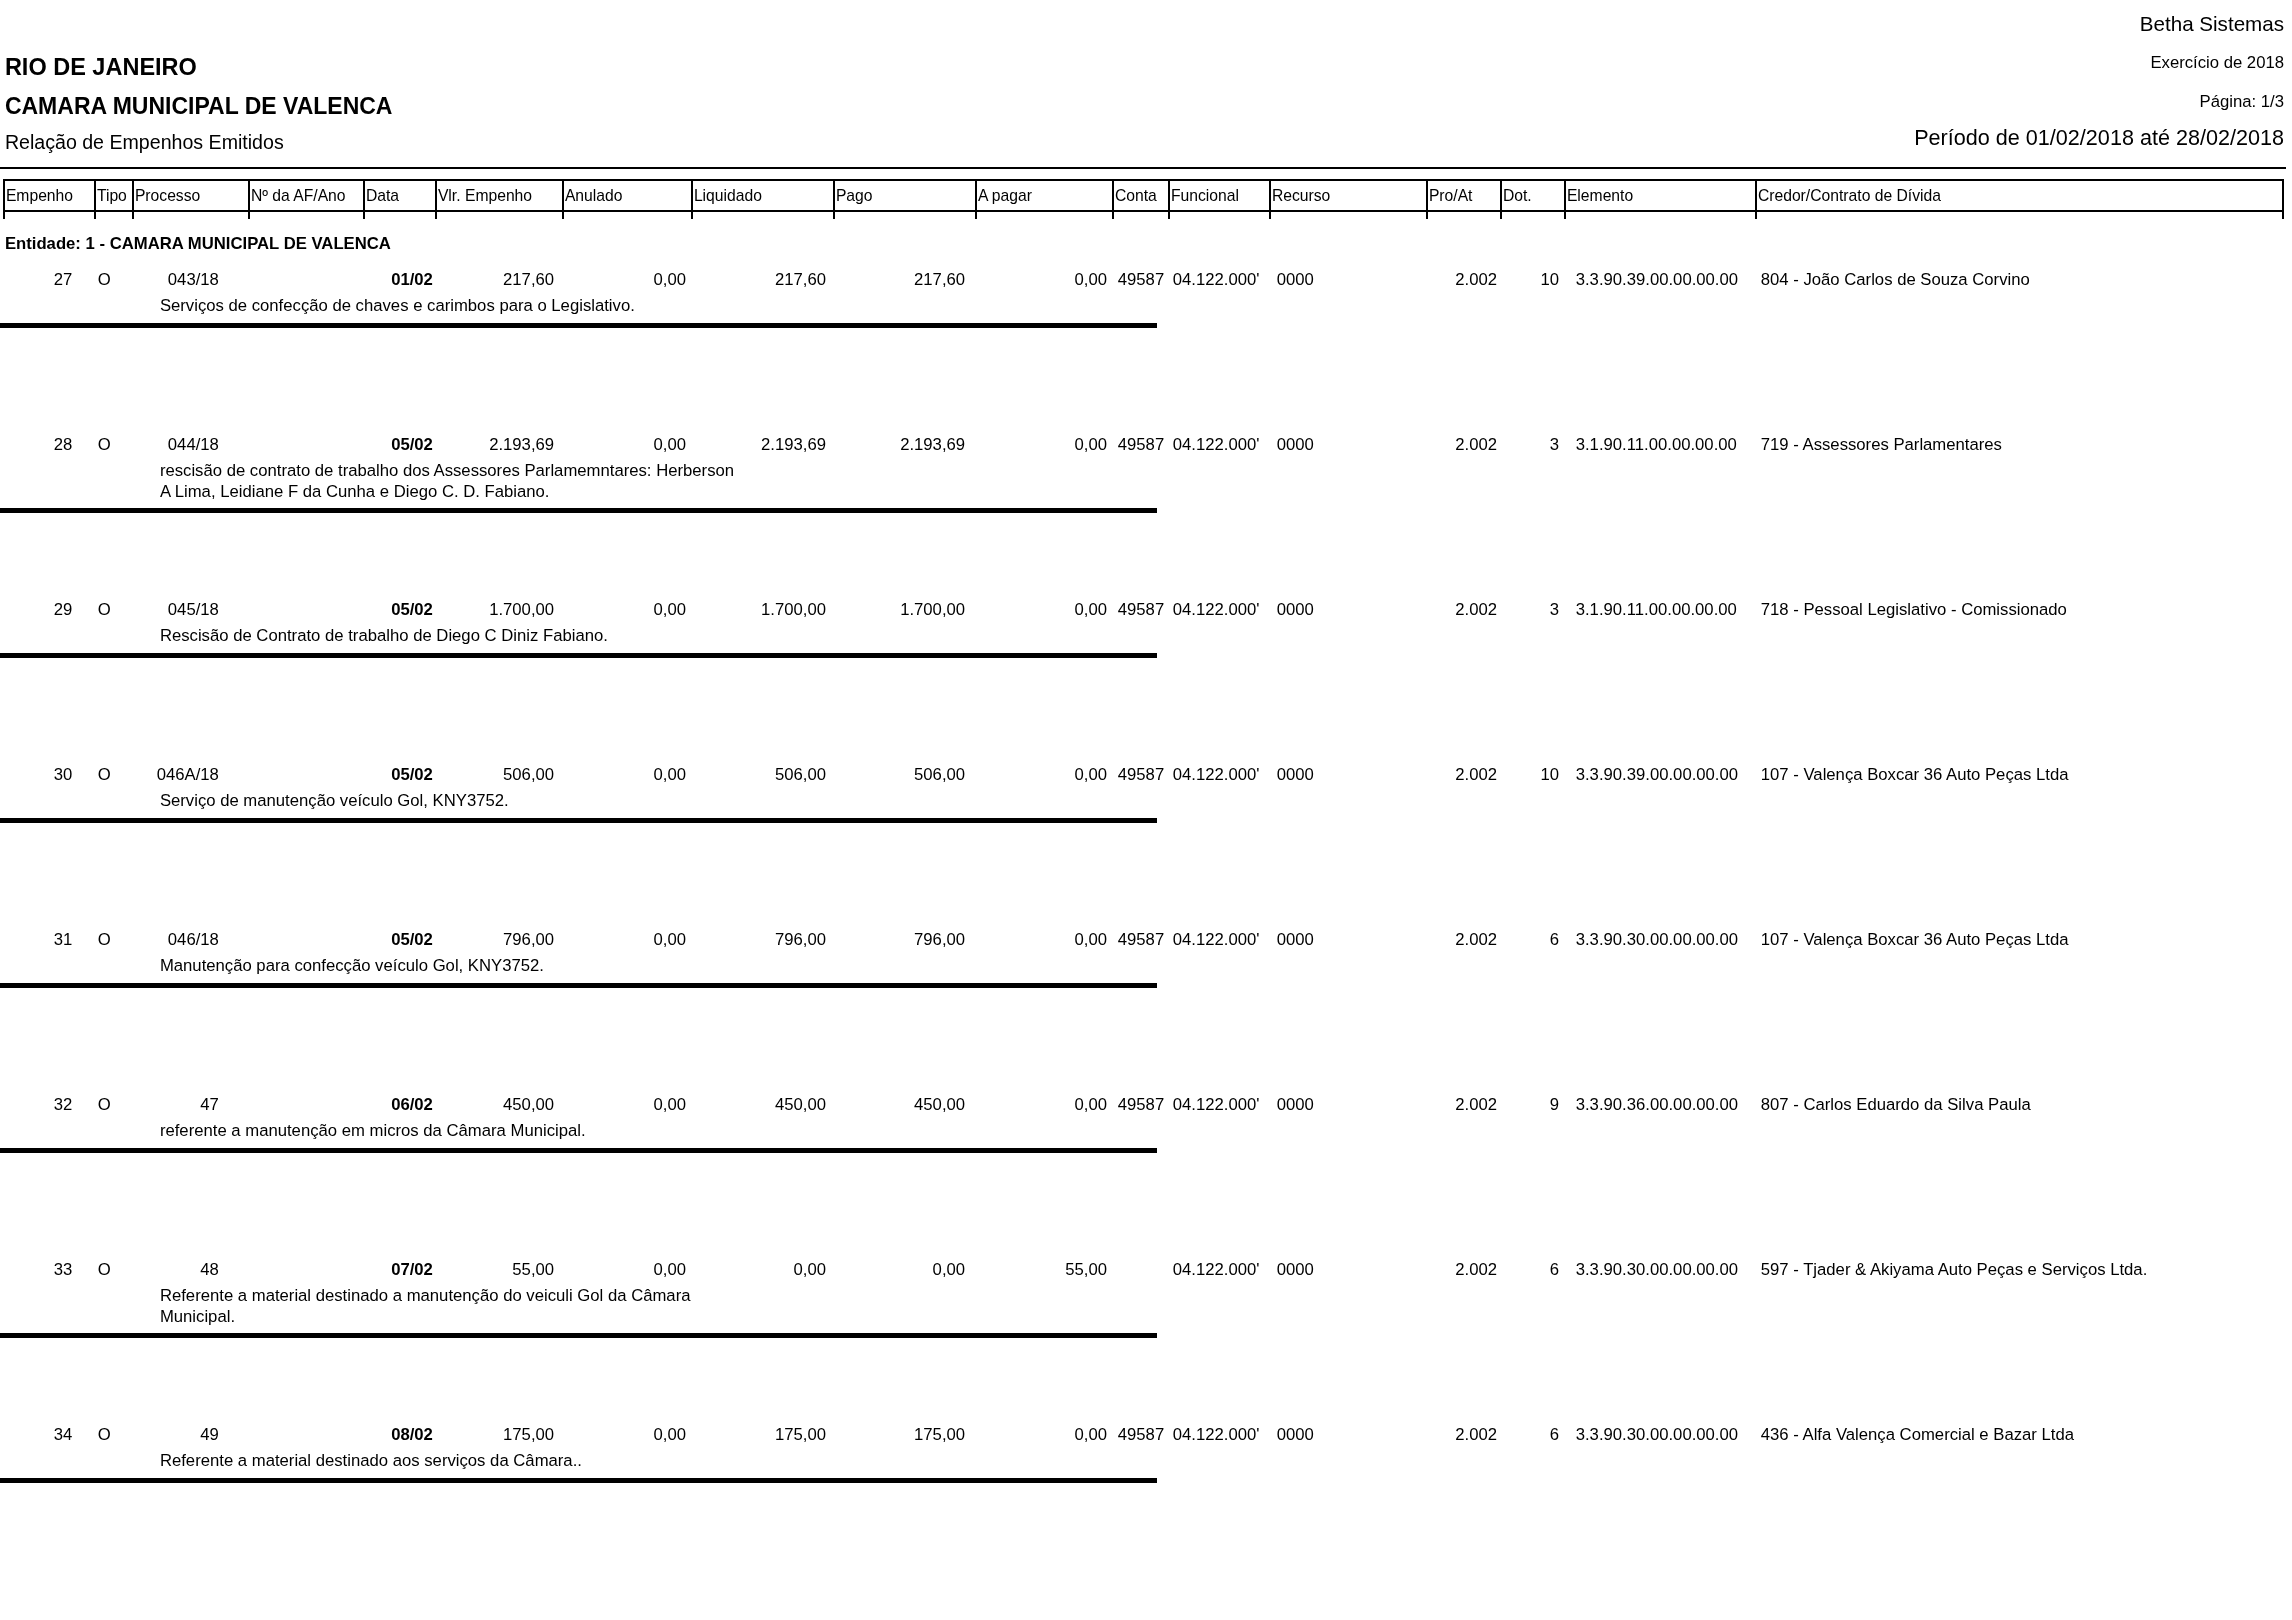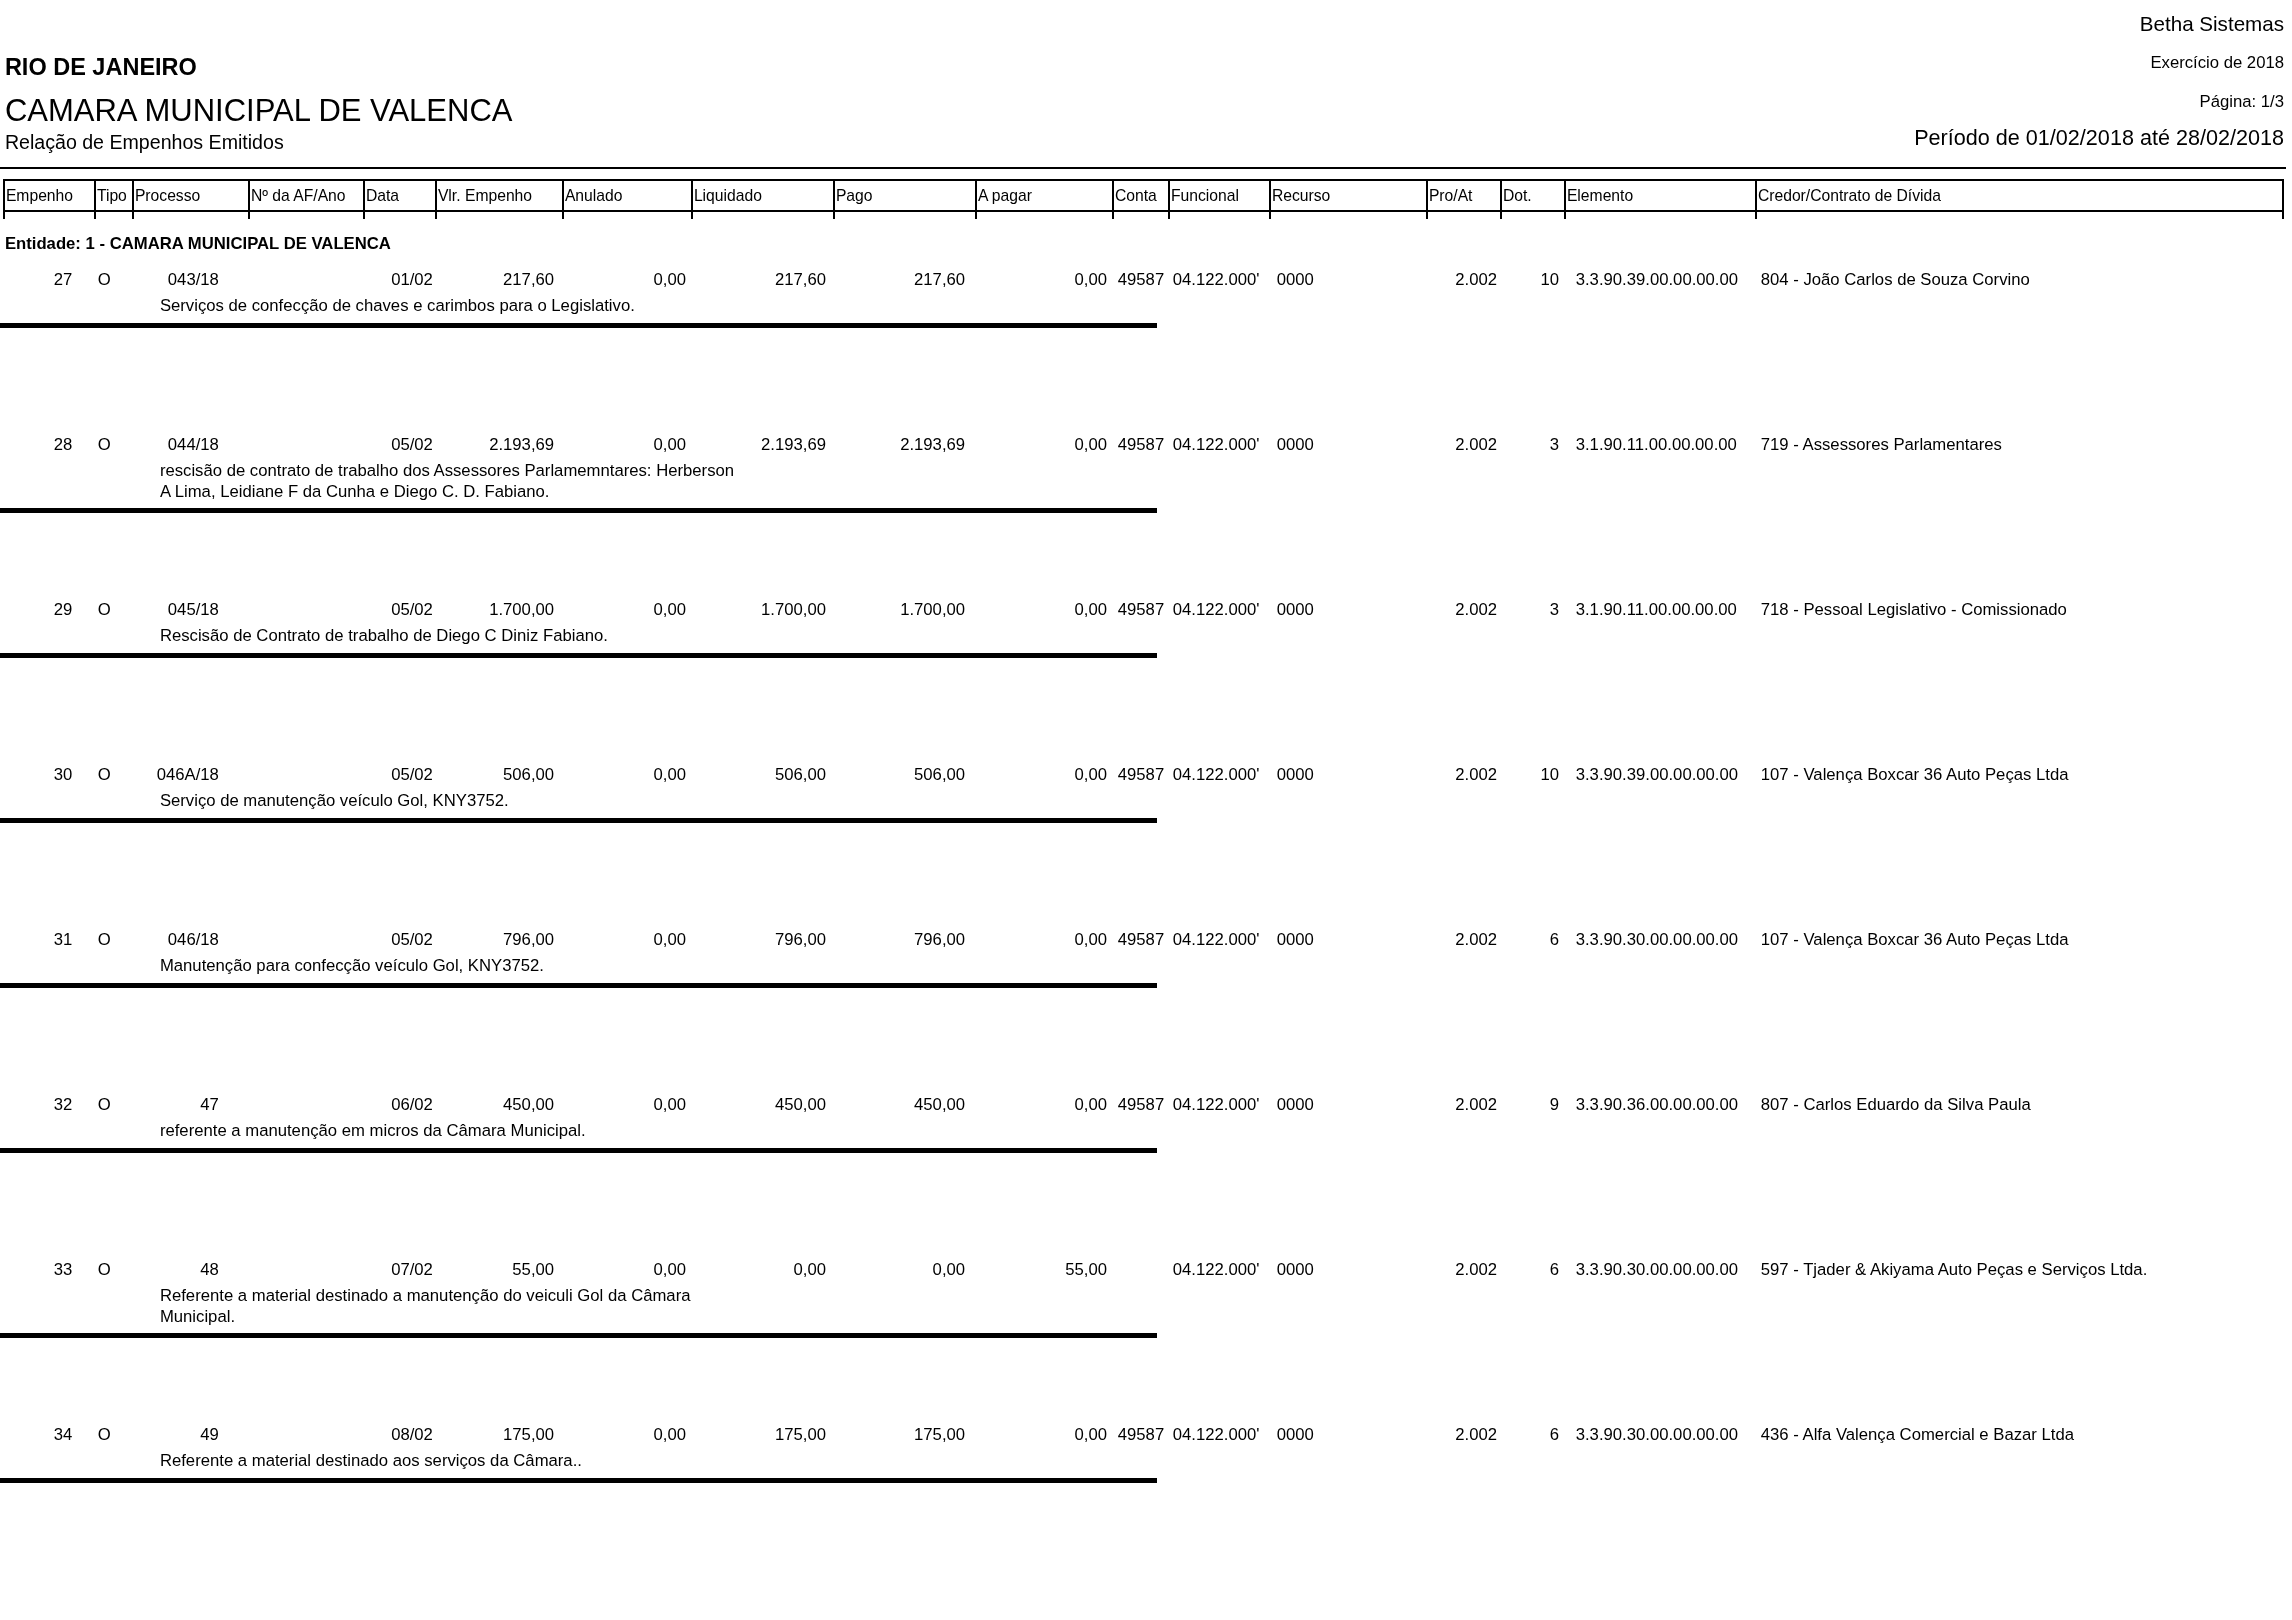--- a/index.html
+++ b/index.html
@@ -9,21 +9,21 @@
     width:2293px; height:1620px;
     background:#ffffff; color:#000000;
     font-family:"Liberation Sans","DejaVu Sans",sans-serif;
     overflow:hidden;
   }
   
   .page-header { position:absolute; top:0; left:0; width:2286px; height:167px; }
   .h-left  { position:absolute; left:4.9px; }
   .h-right { position:absolute; right:2px; text-align:right; }
   .t-state   { top:54px;  font-size:23.5px; font-weight:bold; }
-  .t-org     { top:93px;  font-size:31px; font-weight:normal; }
+  .t-org     { top:93px;  font-size:23px; font-weight:bold; }
   .t-title   { top:131px; font-size:19.6px; }
   .t-vendor  { top:11.8px;  font-size:20.6px;margin-left:13px; }
   .t-exerc   { top:53px;  font-size:16.7px; }
   .t-page    { top:92px;  font-size:16.7px; }
   .t-period  { top:125px; font-size:21.6px; }
   .header-rule { position:absolute; top:167px; left:0; width:2286px; height:2px; background:#000; }
   
   .table-area { position:absolute; top:179px; left:2.9px; width:2281px; }
   .cols-grid {
     display:grid;
@@ -39,21 +39,21 @@
   .tick  { border-left:2px solid #000; height:6.9px; }
   .entity-line { margin:15.7px 0 13.7px 2px; font-size:16.7px; font-weight:bold; line-height:20.6px; }
   
   .record { height:165px; }
   .vals { font-size:16.7px; line-height:21.6px; }
   .cell { white-space:nowrap; overflow:visible; }
   .a-r { text-align:right; }
   .c-empenho  { padding-right:21.6px; }
   .c-tipo     { padding-left:3.9px; }
   .c-processo { padding-right:29px; }
-  .c-data     { padding-right:2px; }
+  .c-data     { padding-right:2px;font-weight:bold; }
   .c-vlr      { padding-right:7.8px; }
   .c-anulado  { padding-right:4.9px; }
   .c-liquidado{ padding-right:6.9px; }
   .c-pago     { padding-right:9.8px; }
   .c-apagar   { padding-right:4.9px; }
   .c-conta    { padding-left:5.9px; }
   .c-funcional{ padding-left:4.9px; }
   .c-recurso  { padding-left:7.8px; }
   .c-proat    { padding-right:2.9px; }
   .c-dot      { padding-right:4.9px; }

